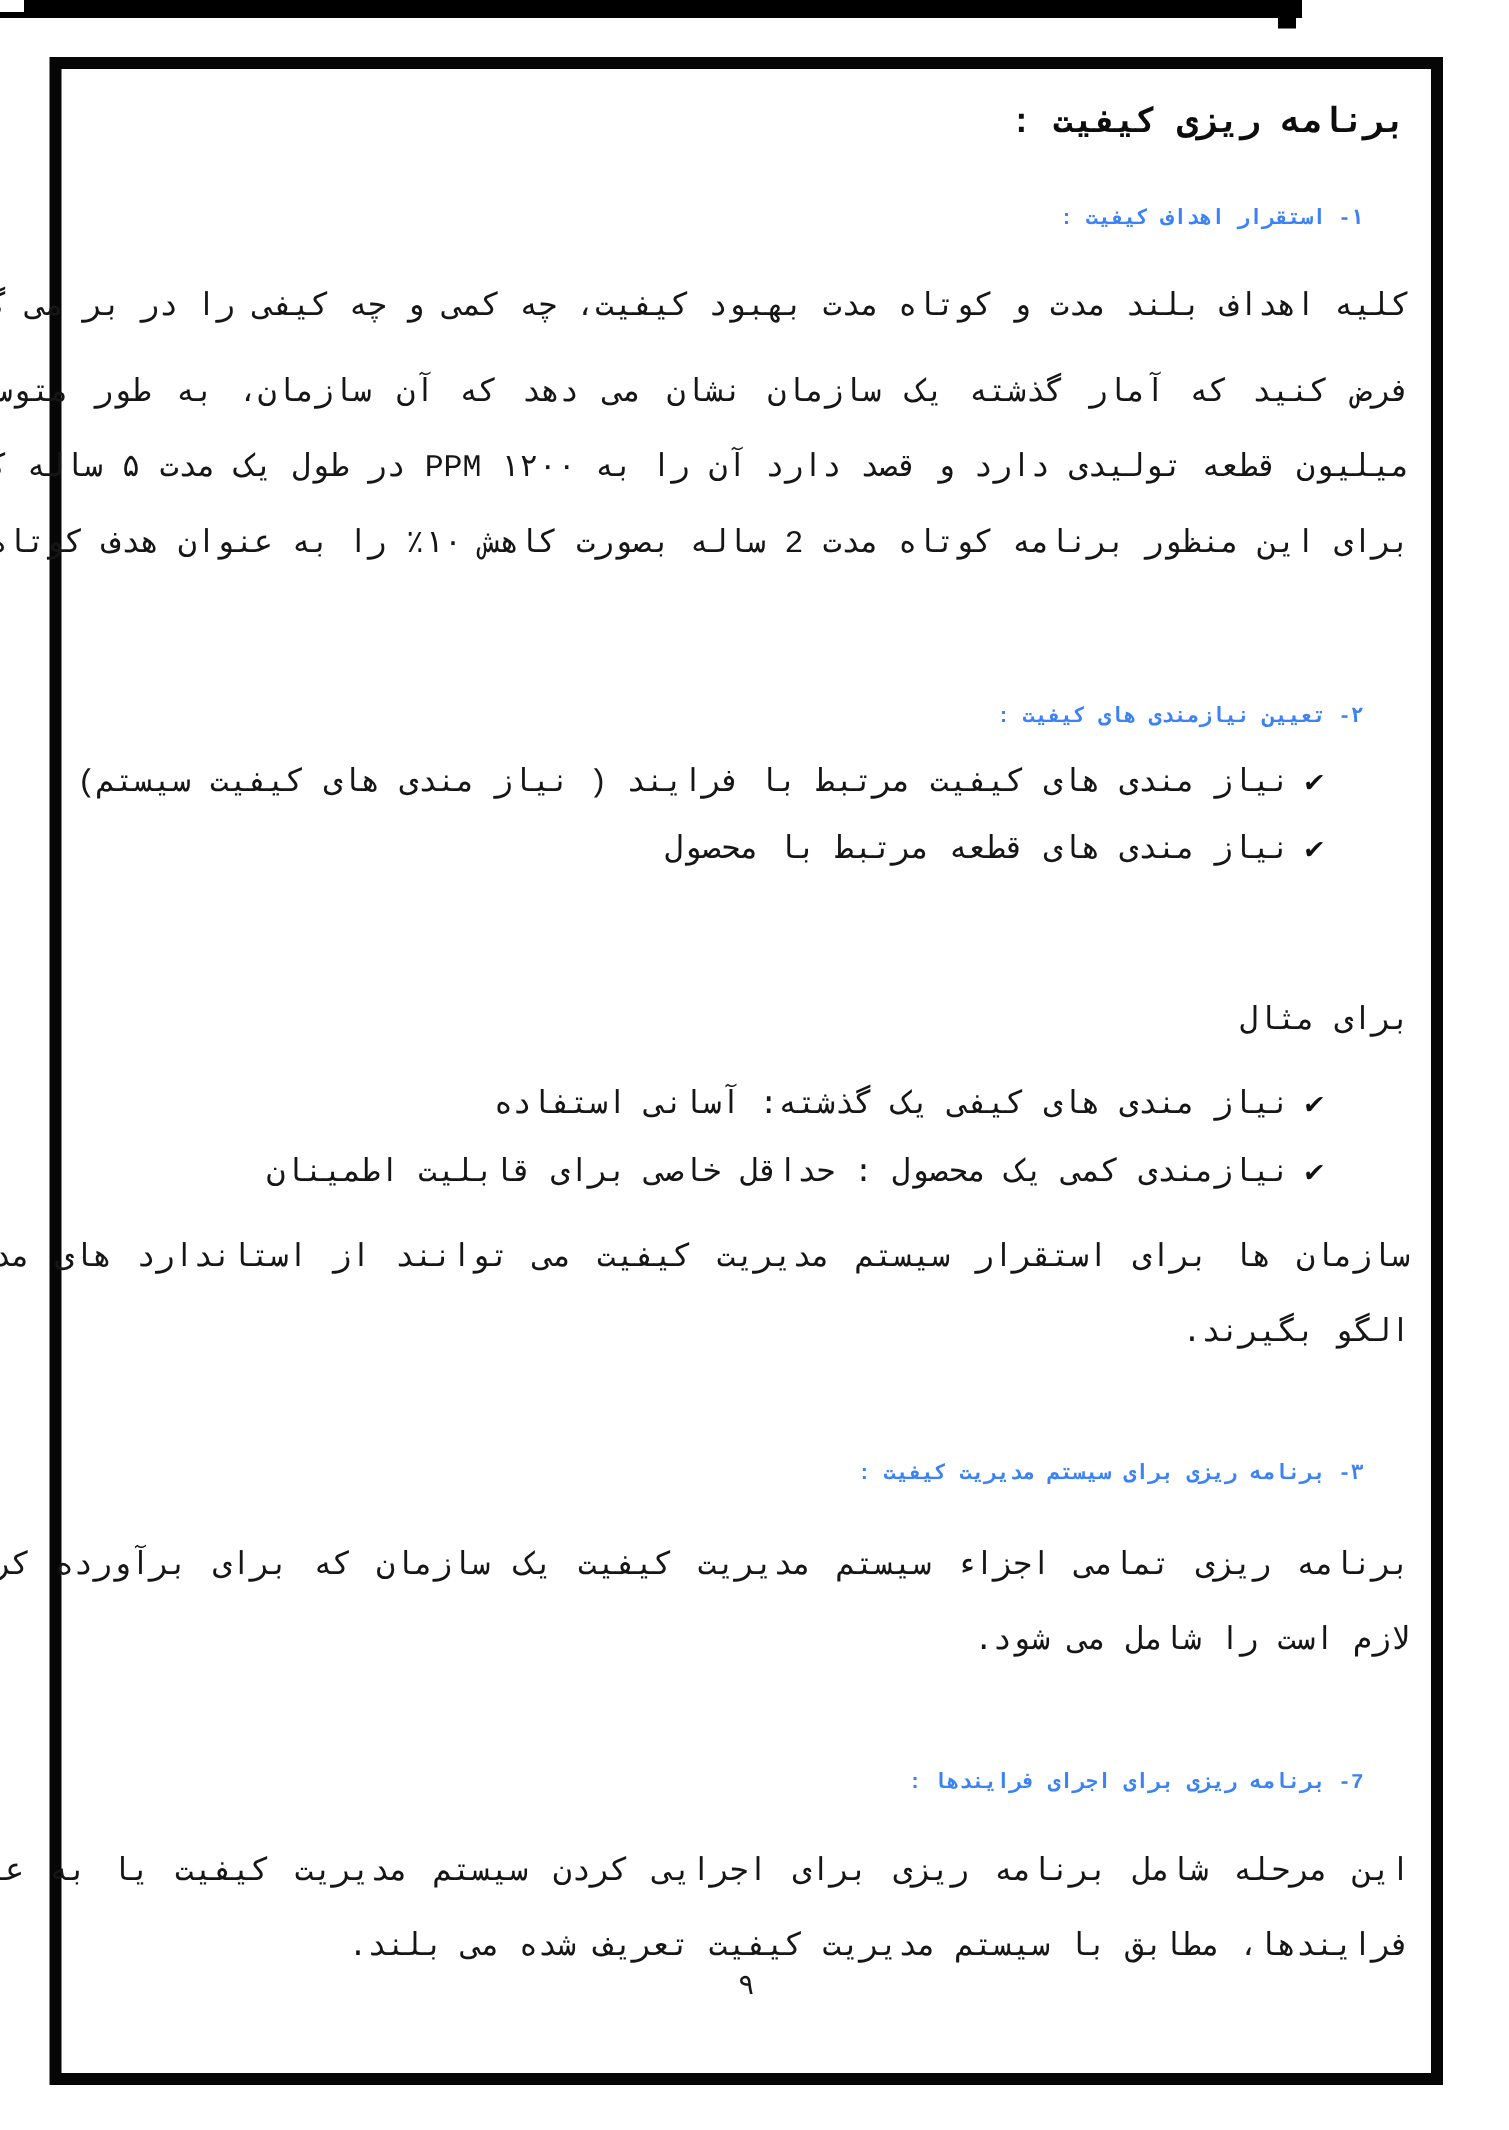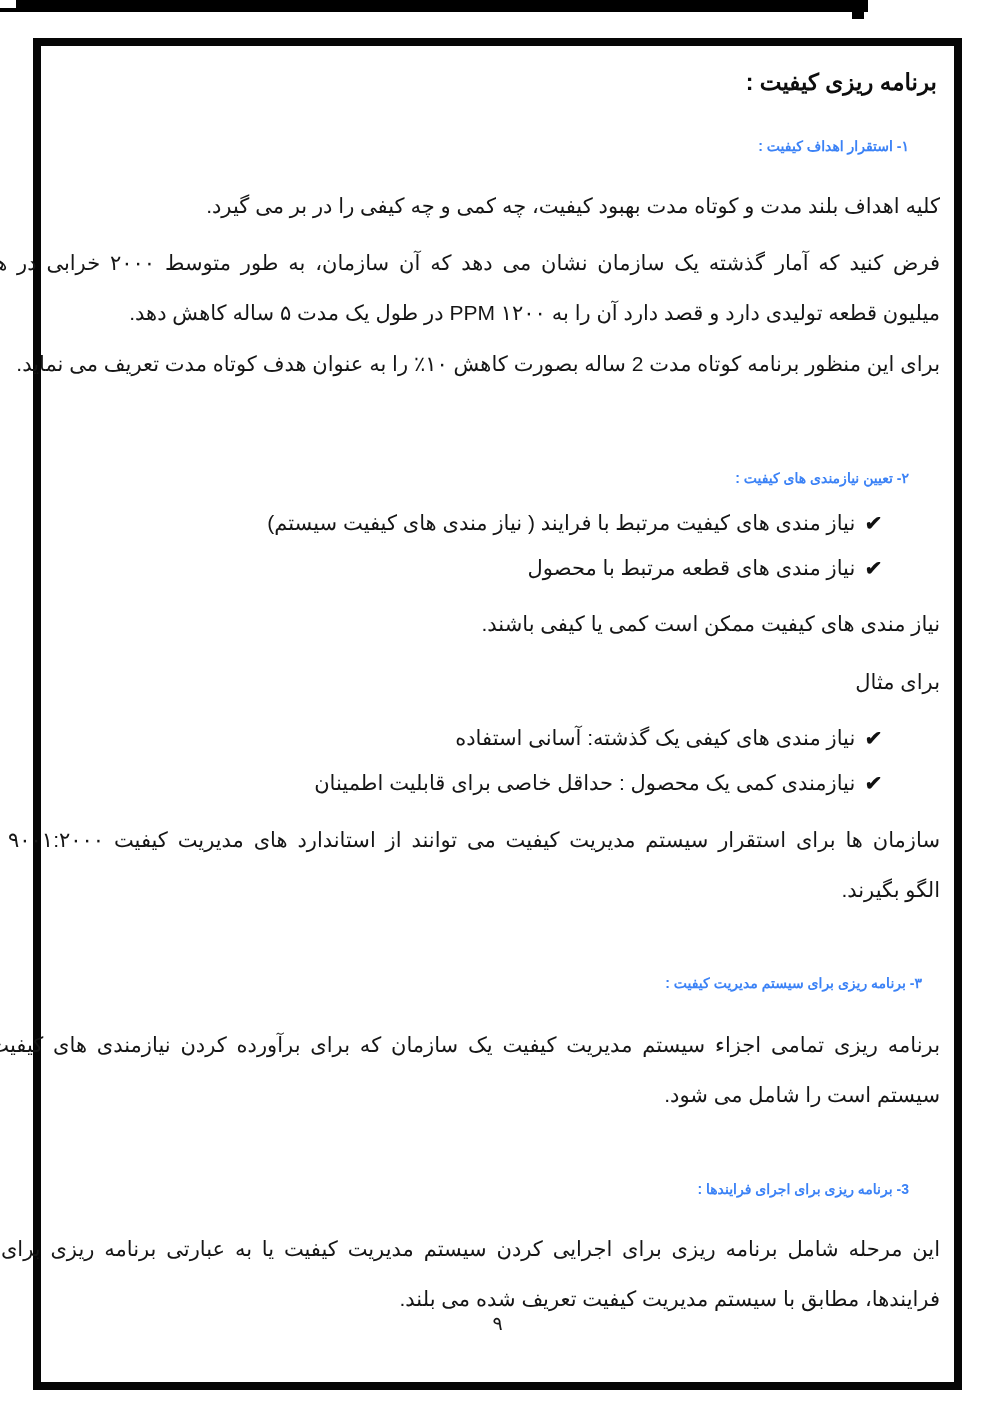--- a/index.html
+++ b/index.html
@@ -1,18 +1,18 @@
 <!DOCTYPE html>
 <html lang="fa"><head>
 <meta charset="utf-8">
 <style>
   html,body { margin:0; padding:0; background:#ffffff; }
   .stage {
     position:relative; width:1006px; height:1420px; background:#ffffff;
-    overflow:hidden; font-family:Liberation Sans, sans-serif; color:#131313;
+    overflow:hidden; font-family:Liberation Mono, monospace; color:#131313;
   }
   .top-strip { position:absolute; top:0; left:0; width:868px; height:12px; background:#000; }
   .top-strip-tail { position:absolute; top:0; left:852px; width:12px; height:19px; background:#000; }
   .top-notch { position:absolute; top:0; left:0; width:16px; height:8px; background:#fff; }
   .frame {
     position:absolute; left:33px; top:38px; width:929px; height:1352px;
     border:8px solid #060606; box-sizing:border-box; background:#fff;
   }
   .line {
     position:absolute; direction:rtl; unicode-bidi:plaintext; white-space:nowrap;
@@ -56,45 +56,44 @@
   <div class="line bullet" style="top:507px; right:124px;">
     <span class="check">✔</span>
     <span>نیاز مندی های کیفیت مرتبط با فرایند ( نیاز مندی های کیفیت سیستم)</span>
   </div>
 
   <div class="line bullet" style="top:552px; right:124px;">
     <span class="check">✔</span>
     <span>نیاز مندی های قطعه مرتبط با محصول</span>
   </div>
 
-  <div class="line" style="top:608px; right:66px;">نیاز مندی های کیفیت ممکن است کمی یا کیفی باشند.</div>
 
   <div class="line" style="top:666px; right:66px;">برای مثال</div>
 
   <div class="line bullet" style="top:722px; right:124px;">
     <span class="check">✔</span>
     <span>نیاز مندی های کیفی یک گذشته: آسانی استفاده</span>
   </div>
 
   <div class="line bullet" style="top:767px; right:124px;">
     <span class="check">✔</span>
     <span>نیازمندی کمی یک محصول : حداقل خاصی برای قابلیت اطمینان</span>
   </div>
 
   <div class="line wide" style="top:824px; right:66px;">سازمان ها برای استقرار سیستم مدیریت کیفیت می توانند از استاندارد های مدیریت کیفیت ۹۰۰۱:۲۰۰۰ iso</div>
 
   <div class="line" style="top:874px; right:66px;">الگو بگیرند.</div>
 
-  <div class="line heading" style="top:967px; right:84px;">۳- برنامه ریزی برای سیستم مدیریت کیفیت :</div>
+  <div class="line heading" style="top:967px; right:97px;">۳- برنامه ریزی برای سیستم مدیریت کیفیت :</div>
 
   <div class="line wide" style="top:1029px; right:66px;">برنامه ریزی تمامی اجزاء سیستم مدیریت کیفیت یک سازمان که برای برآورده کردن نیازمندی های کیفیت</div>
 
-  <div class="line" style="top:1079px; right:66px;">سیستم است را شامل می شود.</div>
+  <div class="line" style="top:1079px; right:66px;">لازم است را شامل می شود.</div>
 
-  <div class="line heading" style="top:1173px; right:97px;">3- برنامه ریزی برای اجرای فرایندها :</div>
+  <div class="line heading" style="top:1173px; right:97px;">7- برنامه ریزی برای اجرای فرایندها :</div>
 
   <div class="line wide" style="top:1233px; right:66px;">این مرحله شامل برنامه ریزی برای اجرایی کردن سیستم مدیریت کیفیت یا به عبارتی برنامه ریزی برای اجرای</div>
 
   <div class="line" style="top:1283px; right:66px;">فرایندها، مطابق با سیستم مدیریت کیفیت تعریف شده می بلند.</div>
 
   <div class="pagenum" style="top:1310px;">۹</div>
 
 </div>
 
 </body></html>

